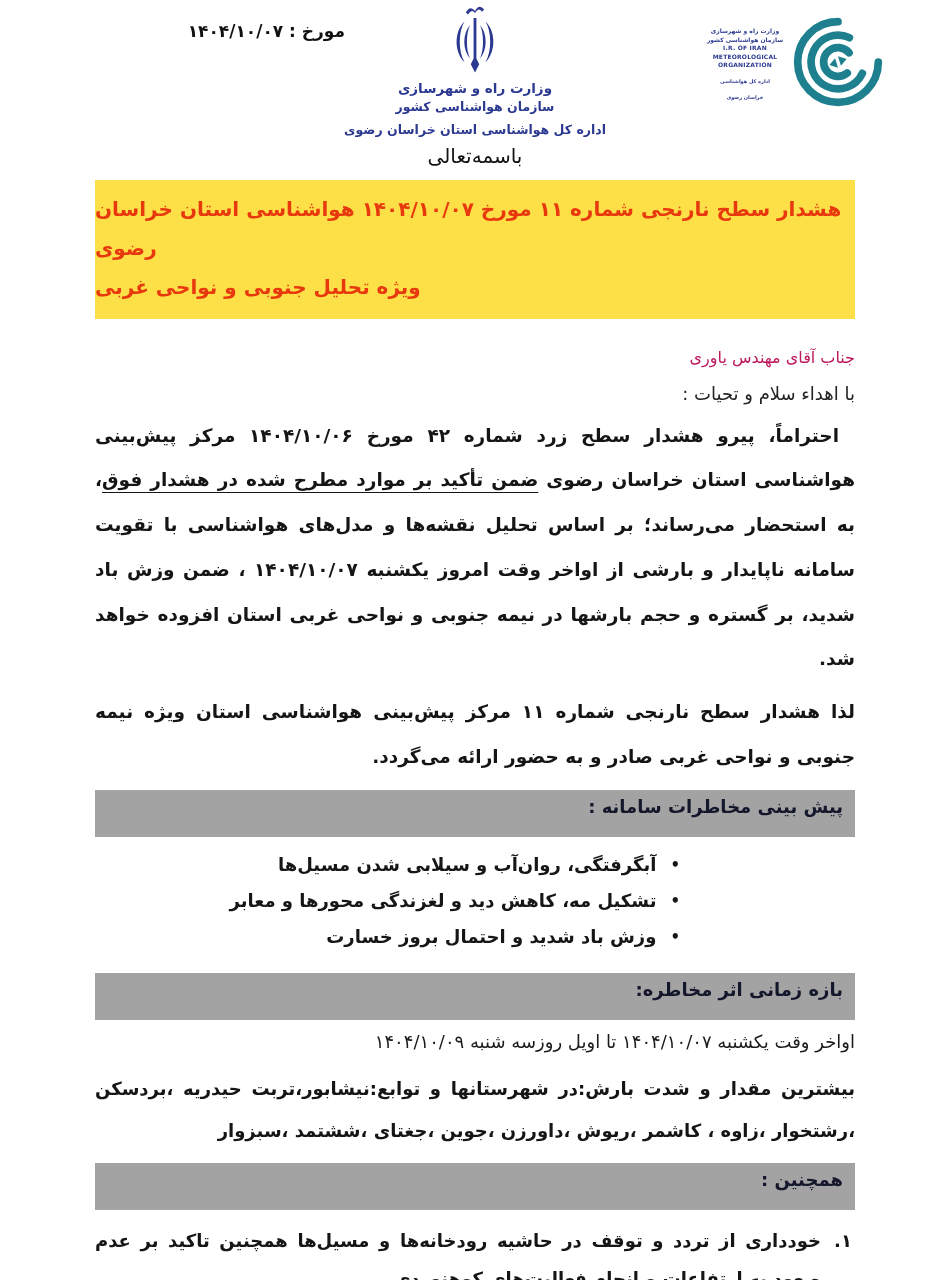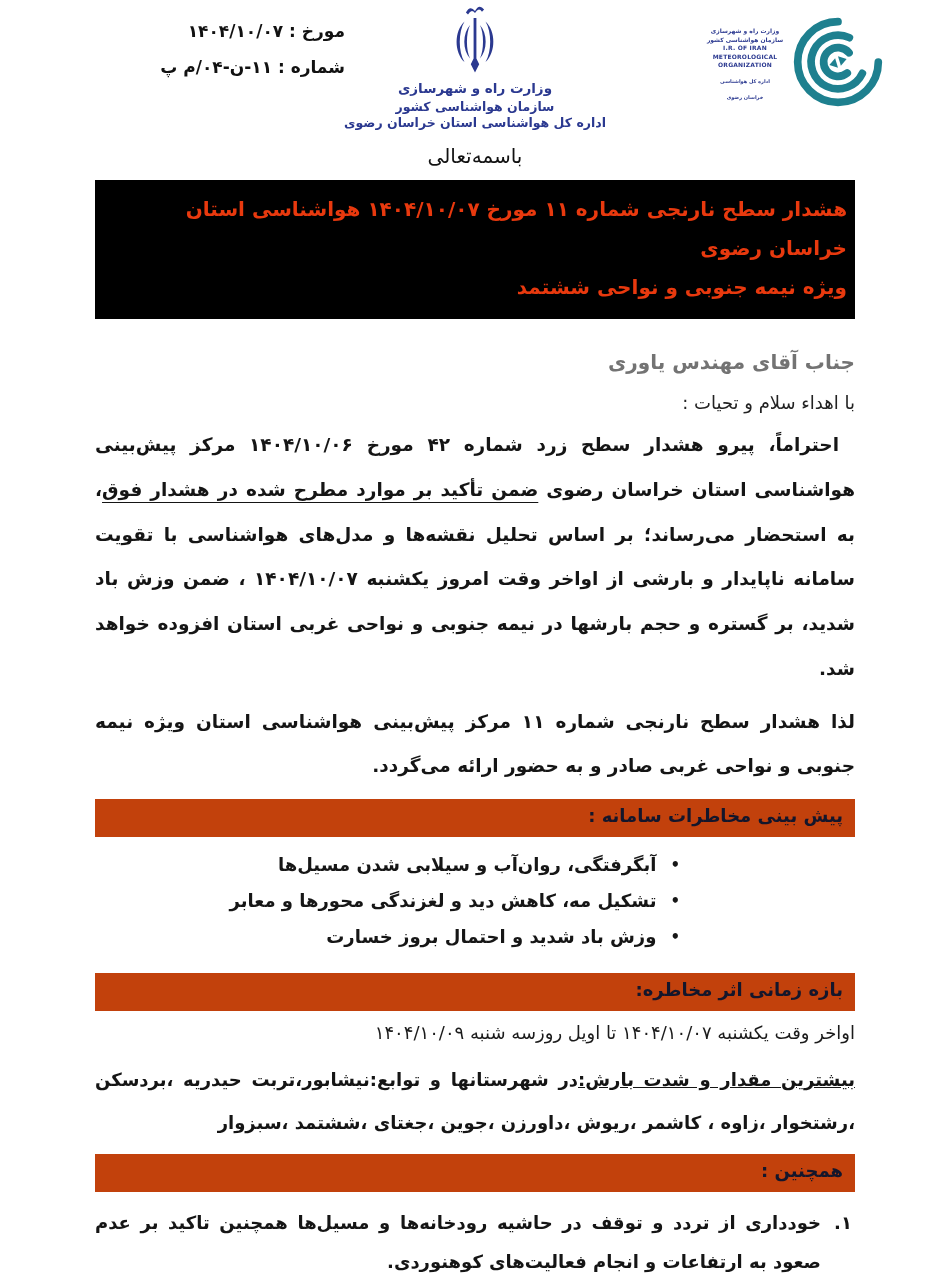--- a/index.html
+++ b/index.html
@@ -15,81 +15,80 @@
   .letterhead { position:relative; height:142px; }
   .lh-date-block {
     position:absolute; left:95px; top:14px; width:250px;
     text-align:right; font-weight:bold; font-size:17px; line-height:2.1; color:#111;
   }
   .lh-center { position:absolute; left:0; right:0; top:4px; text-align:center; }
   .emblem { width:64px; height:70px; display:inline-block; }
   .org-line { color:#2B3990; font-weight:bold; }
   .org-line.l1 { font-size:13.5px; margin-top:2px; }
   .org-line.l2 { font-size:12.5px; margin-top:3px; }
-  .org-line.l3 { font-size:12.5px; margin-top:1px; }
+  .org-line.l3 { font-size:12.5px; margin-top:8px; }
   .lh-logo {
     position:absolute; right:58px; top:14px; width:190px;
     display:flex; direction:ltr; align-items:flex-start; gap:2px;
   }
   .logo-text { width:86px; text-align:center; color:#2B3990; padding-top:12px; }
   .logo-text .fa { font-size:6px; font-weight:bold; line-height:1.5; }
   .logo-text .en { font-size:6px; font-weight:bold; line-height:1.45; letter-spacing:.2px; }
   .logo-text .sub { font-size:5px; font-weight:bold; line-height:1.5; margin-top:8px; }
   .spiral { width:96px; height:96px; }
 
   
   .besmellah { text-align:center; font-weight:normal; font-size:20px; color:#111; margin-top:2px; }
 
   
   .content { padding:0 95px; }
 
   .banner {
-    margin-top:12px; background:#000000; color:#E8390E;
-    font-weight:bold; font-size:20px; text-align:right;
-    padding:10px 8px 12px; line-height:1.95;
+    margin-top:12px; background:#fde047; color:#E8390E;
+    font-weight:bold; font-size:20px; text-align:left;
+    padding:10px 0 12px; line-height:1.95;
   }
 
-  .recipient { margin-top:20px; font-weight:bold; font-size:20px; line-height:2.35; color:#737373; }
+  .recipient { margin-top:20px; font-weight:normal; font-size:16px; line-height:2.35; color:#be185d; }
   .salutation { margin-top:6px; font-size:18px; font-weight:normal; color:#222; }
 
   .body-par {
     margin-top:8px; font-size:18.5px; font-weight:bold; color:#151515;
     line-height:2.42; text-align:justify;
   }
   .body-par.first { text-indent:16px; margin-top:10px; }
   .uline { text-decoration:underline; text-underline-offset:6px; }
 
   .band {
-    margin-top:10px; background:#c2410c; color:#14162b;
-    font-weight:bold; font-size:18px; padding:4px 12px 8px; line-height:1.45;
+    margin-top:10px; background:#a3a3a3; color:#14162b;
+    font-weight:bold; font-size:18px; padding:4px 12px 17px; line-height:1.45;
   }
 
   .hz-list { padding:10px 175px 8px 0; }
   .hz-item { display:flex; gap:14px; align-items:flex-start; font-weight:bold; font-size:18px; line-height:2; color:#161616; }
   .hz-bullet { font-size:15px; line-height:2.4; }
 
   .time-range { margin-top:4px; font-size:18px; font-weight:normal; color:#1b1b1b; line-height:2; }
   .rain-line { margin-top:8px; font-size:18px; line-height:2.35; text-align:justify; color:#151515; }
-  .rain-line .lbl { font-weight:bold;text-decoration:underline; }
+  .rain-line .lbl { font-weight:bold; }
   .rain-line .rest { font-weight:bold; }
 
   .adv-list { padding:12px 0 0; }
   .adv-item { display:flex; gap:10px; font-size:18px; font-weight:bold; line-height:2.15; color:#151515; margin-bottom:2px; }
   .adv-num { flex:0 0 24px; text-align:center; }
   .adv-text { flex:1; text-align:justify; }
 </style>
 </head>
 <body>
 
 <div class="page">
 
   <div class="letterhead">
     <div class="lh-date-block">
       <div>مورخ : ۱۴۰۴/۱۰/۰۷</div>
-      <div>شماره : ۱۱-ن-۰۴/م پ</div>
     </div>
 
     <div class="lh-center">
       <svg class="emblem" viewBox="0 0 80 100" aria-hidden="true">
         <g fill="#2B3990" stroke="none">
           <path d="M27,12 q6,-11 13,-2 q6,-11 13,-2 l-3,3 q-5,-7 -10,2 q-5,-7 -10,2 Z"></path>
           <path d="M38,20 h4 v58 l4,8 -6,12 -6,-12 4,-8 Z"></path>
           <path d="M33,30 C22,42 22,66 33,78 C27,66 27,42 33,30 Z"></path>
           <path d="M25,25 C10,39 10,69 25,83 C16,68 16,40 25,25 Z"></path>
           <path d="M47,30 C58,42 58,66 47,78 C53,66 53,42 47,30 Z"></path>
@@ -124,21 +123,21 @@
       </svg>
     </div>
   </div>
 
   <div class="besmellah">باسمه‌تعالی</div>
 
   <div class="content">
 
     <div class="banner">
       <div>هشدار سطح نارنجی شماره ۱۱ مورخ ۱۴۰۴/۱۰/۰۷ هواشناسی استان خراسان رضوی</div>
-      <div>ویژه نیمه جنوبی و نواحی ششتمد</div>
+      <div>ویژه تحلیل جنوبی و نواحی غربی</div>
     </div>
 
     <div class="recipient">
       <div>جناب آقای مهندس یاوری</div>
     </div>
     <div class="salutation">با اهداء سلام و تحیات :</div>
 
     <p class="body-par first"><span>احتراماً، پیرو هشدار سطح زرد شماره ۴۲ مورخ ۱۴۰۴/۱۰/۰۶ مرکز پیش‌بینی هواشناسی استان خراسان رضوی </span><span class="uline">ضمن تأکید بر موارد مطرح شده در هشدار فوق</span><span>، به استحضار می‌رساند؛ بر اساس تحلیل نقشه‌ها و مدل‌های هواشناسی با تقویت سامانه ناپایدار و بارشی از اواخر وقت امروز یکشنبه ۱۴۰۴/۱۰/۰۷ ، ضمن وزش باد شدید، بر گستره و حجم بارشها در نیمه جنوبی و نواحی غربی استان افزوده خواهد شد.</span></p>
     <p class="body-par">لذا هشدار سطح نارنجی شماره ۱۱ مرکز پیش‌بینی هواشناسی استان ویژه نیمه جنوبی و نواحی غربی صادر و به حضور ارائه می‌گردد.</p>
 

